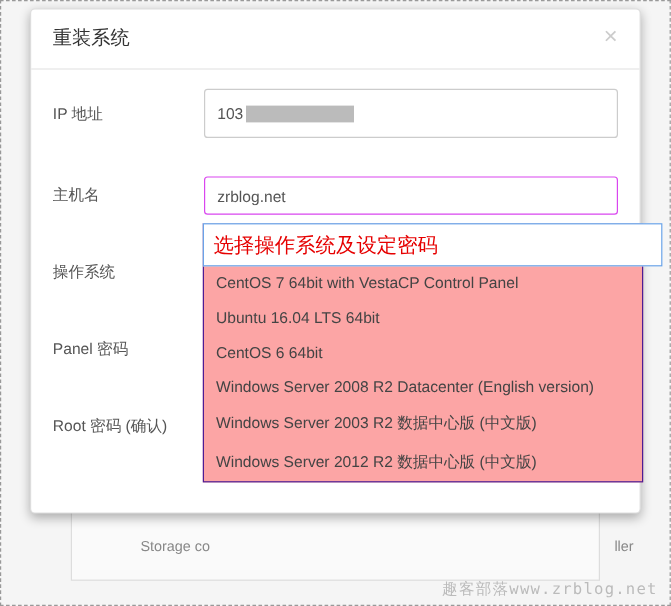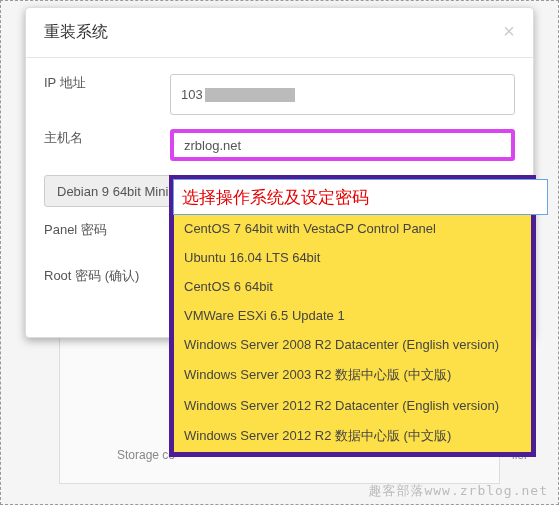--- a/index.html
+++ b/index.html
@@ -2,30 +2,30 @@
 <html><head>
 <meta charset="utf-8">
 <style>
 * { box-sizing: border-box; margin: 0; padding: 0; }
 body { font-family: "Helvetica Neue", Arial, sans-serif; font-size: 13px; background: #f5f5f5; width: 559px; height: 505px; overflow: hidden; position: relative; border: 1px dashed #999; }
 .modal { position: absolute; top: 6px; left: 24px; right: 24px; background: #fff; border: 1px solid #ddd; border-radius: 4px; box-shadow: 0 3px 9px rgba(0,0,0,0.3); }
 .modal-header { padding: 14px 18px; border-bottom: 1px solid #e5e5e5; display: flex; justify-content: space-between; align-items: center; font-family: Liberation Mono, monospace; }
 .modal-title { font-size: 16px; color: #333; font-weight: 500; }
 .close-btn { font-size: 20px; color: #ccc; cursor: pointer; line-height: 1; }
 .modal-body { padding: 16px 18px 24px; }
-.form-row { display: flex; margin-bottom: 14px; }
+.form-row { display: flex; align-items: center; margin-bottom: 32px; }
 .form-label { width: 126px; color: #555; font-size: 13px; }
-.form-input { flex: 1; height: 32px; padding: 6px 10px; border: 4px solid #d946ef; border-radius: 3px; font-size: 13px; background: #fff; color: #555; }
+.form-input { flex: 1; height: 32px; padding: 6px 10px; border: 1px solid #d946ef; border-radius: 3px; font-size: 13px; background: #fff; color: #555; }
 .ip-field { display: flex; align-items: center; flex: 1; height: 41px; border: 1px solid #ccc; border-radius: 3px; padding: 0 10px; background: #fff; }
 .ip-visible { color: #555; }
 .ip-masked { background: #bbb; height: 14px; width: 90px; margin-left: 2px; }
 .select-wrap { flex: 1; position: relative; }
 .select { height: 32px; background: #eee; border: 1px solid #ccc; border-radius: 3px; display: flex; align-items: center; justify-content: space-between; padding: 0 12px; cursor: pointer; color: #555; }
 .caret { width: 0; height: 0; border-left: 4px solid transparent; border-right: 4px solid transparent; border-top: 5px solid #666; }
-.dropdown { position: absolute; top: 174px; left: 168px; right: 22px; background: #fde047; border: 5px solid #4c1d95; z-index: 10; }
+.dropdown { position: absolute; top: 185px; left: 168px; right: 22px; background: #fca5a5; border: 1px solid #4c1d95; z-index: 10; }
 .dropdown-search { width: 100%; height: 34px; border: 1px solid #6aa3e8; outline: none; padding: 0 8px; font-size: 17px; color: #e60000; margin: -1px; box-sizing: content-box; }
 .dropdown-list { max-height: 300px; overflow-y: auto; }
 .dropdown-item { padding: 7px 10px; color: #444; cursor: pointer; font-size: 13px; }
 .background-panel { position: absolute; top: 310px; left: 58px; right: 58px; bottom: 20px; background: #fafafa; border: 1px solid #ddd; z-index: -1; }
 .storage-text { position: absolute; bottom: 42px; left: 116px; color: #888; font-size: 12px; }
 .storage-text-right { position: absolute; bottom: 42px; right: 30px; color: #888; font-size: 12px; }
 .watermark { position: absolute; bottom: 4px; right: 10px; color: #bbb; font-size: 13px; letter-spacing: 1px; font-family: monospace; }
 </style>
 </head>
 <body>
@@ -48,20 +48,21 @@
         <span class="ip-masked"></span>
       </div>
     </div>
 
     <div class="form-row">
       <div class="form-label">主机名</div>
       <input class="form-input" value="zrblog.net" style="">
     </div>
 
     <div class="form-row">
+      <div class="form-label">操作系统</div>
       <div class="select-wrap">
         <div class="select">
           <span>Debian 9 64bit Minimal</span>
           <span class="caret"></span>
         </div>
       </div>
     </div>
 
     <div class="form-row">
       <div class="form-label">Panel 密码</div>
@@ -75,21 +76,19 @@
 
   </div>
 </div>
 
 <div class="dropdown">
   <input class="dropdown-search" value="选择操作系统及设定密码" style="">
   <div class="dropdown-list" id="dd-list">
       <div class="dropdown-item">CentOS 7 64bit with VestaCP Control Panel</div>
       <div class="dropdown-item">Ubuntu 16.04 LTS 64bit</div>
       <div class="dropdown-item">CentOS 6 64bit</div>
-      <div class="dropdown-item">VMWare ESXi 6.5 Update 1</div>
       <div class="dropdown-item">Windows Server 2008 R2 Datacenter (English version)</div>
       <div class="dropdown-item">Windows Server 2003 R2 数据中心版 (中文版)</div>
-      <div class="dropdown-item">Windows Server 2012 R2 Datacenter (English version)</div>
       <div class="dropdown-item">Windows Server 2012 R2 数据中心版 (中文版)</div>
     </div>
 </div>
 
 <div class="watermark">趣客部落www.zrblog.net</div>
 
 </body></html>

